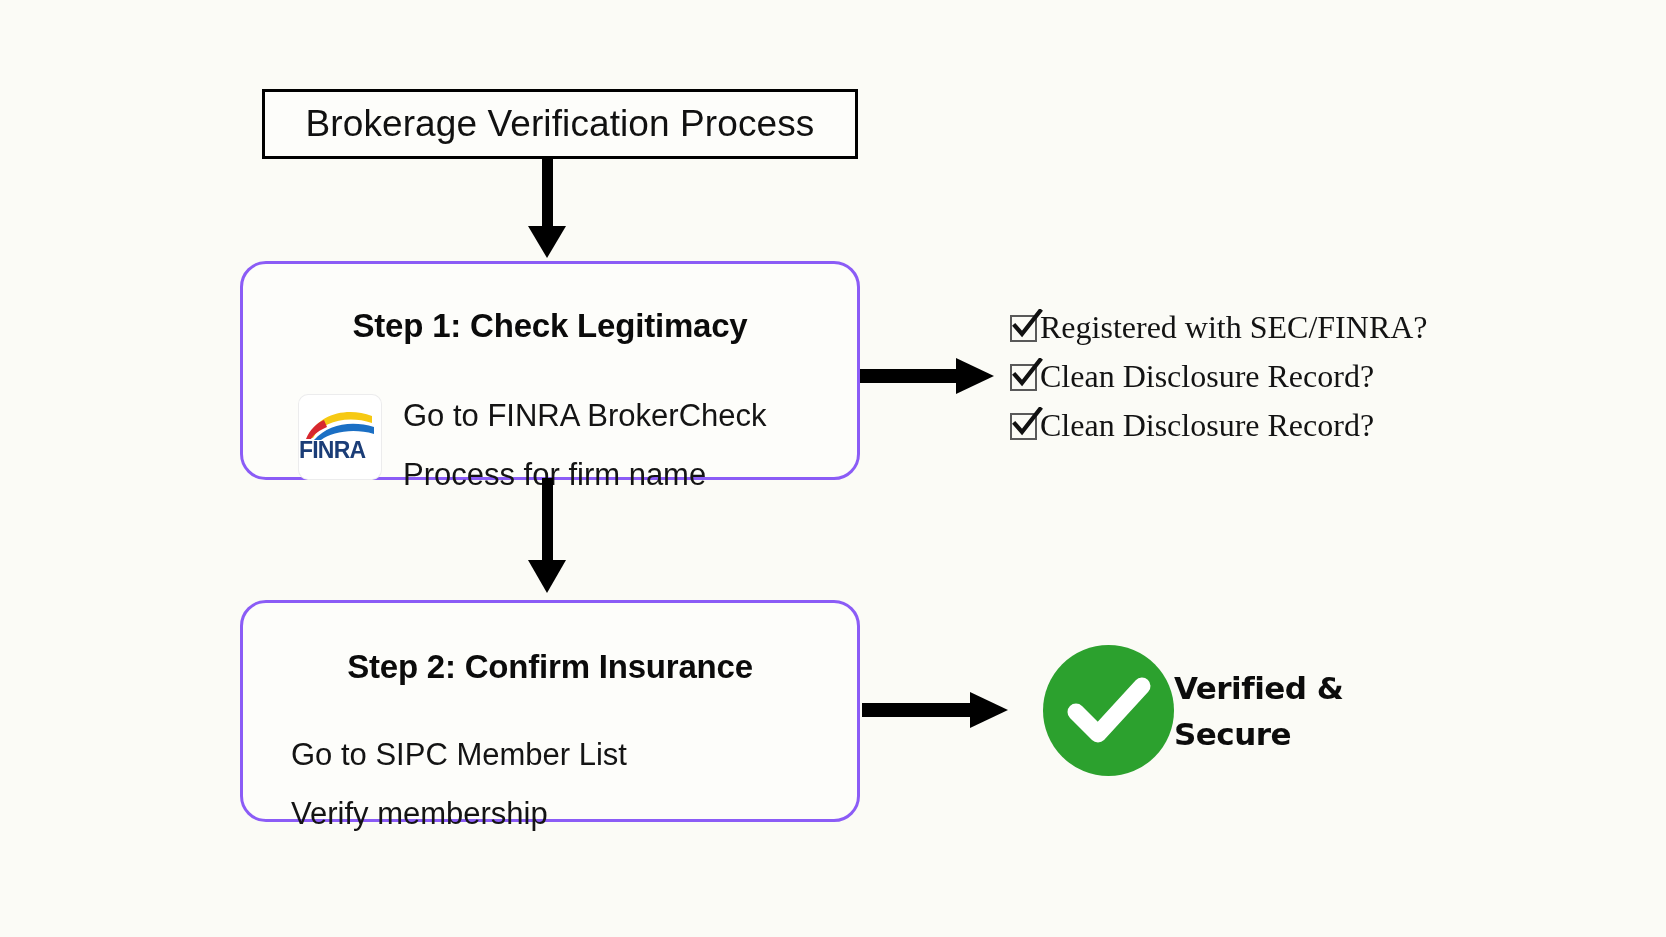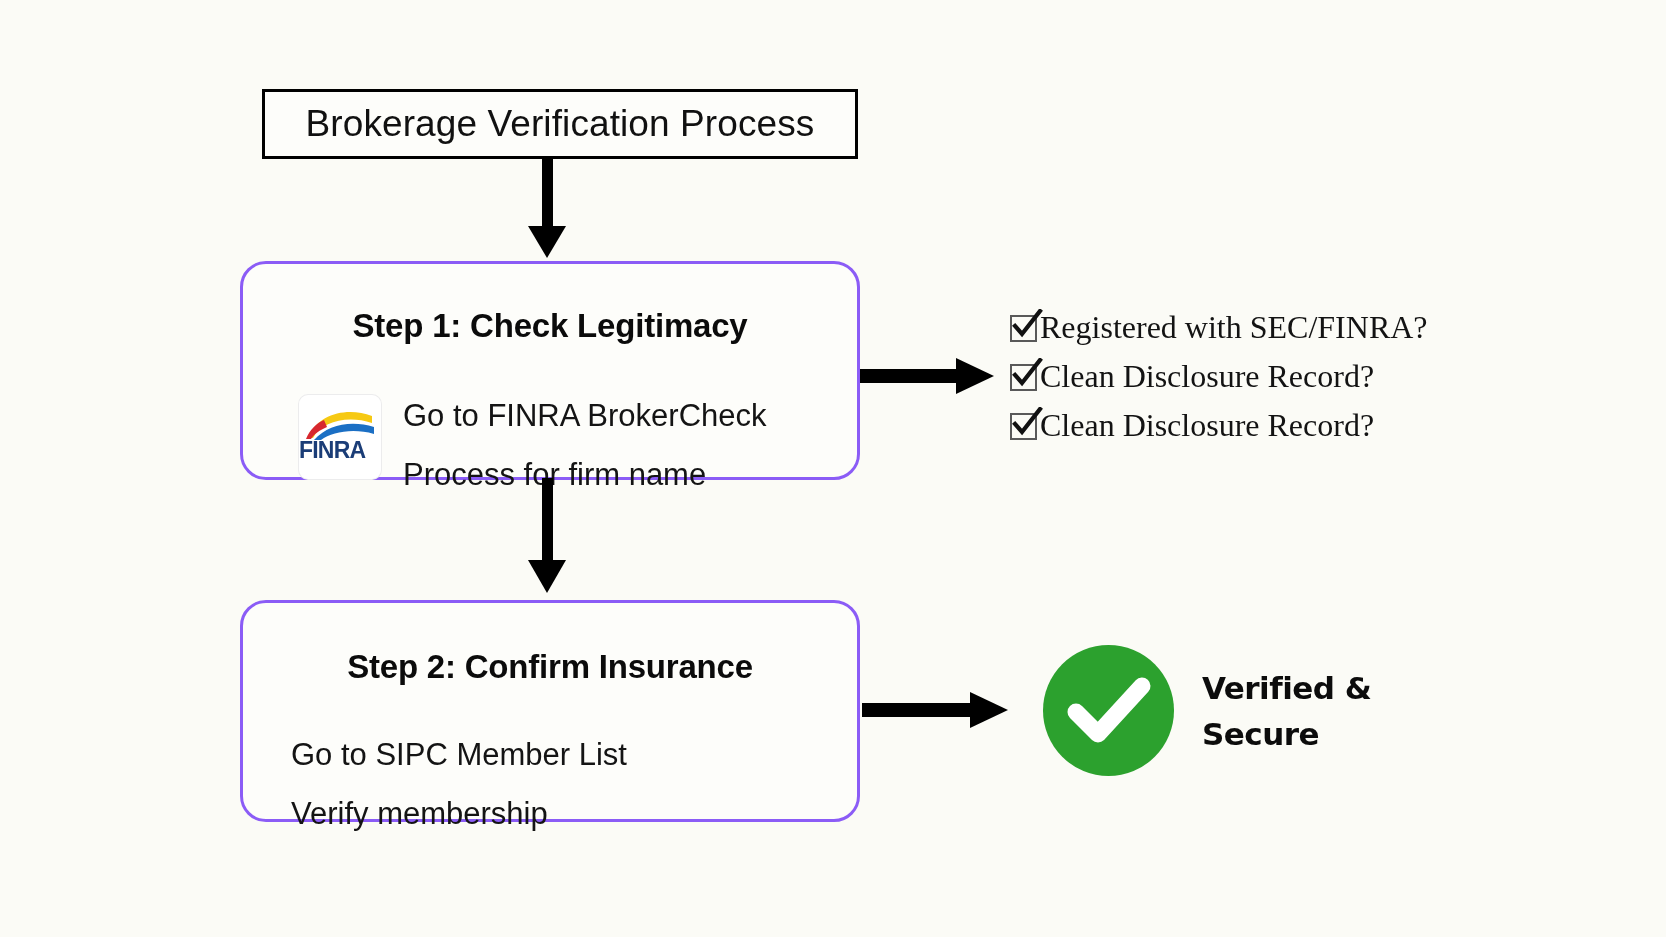--- a/index.html
+++ b/index.html
@@ -179,21 +179,20 @@
     white-space: nowrap;
   }
 
   
   #result {
     position: absolute;
     left: 1043px;
     top: 645px;
     display: flex;
     align-items: center;
-    gap: 28px;
   }
   .result-circle {
     width: 131px;
     height: 131px;
     border-radius: 50%;
     background: #2ca12e;
     position: relative;
     flex: 0 0 auto;
   }
   .result-text {

